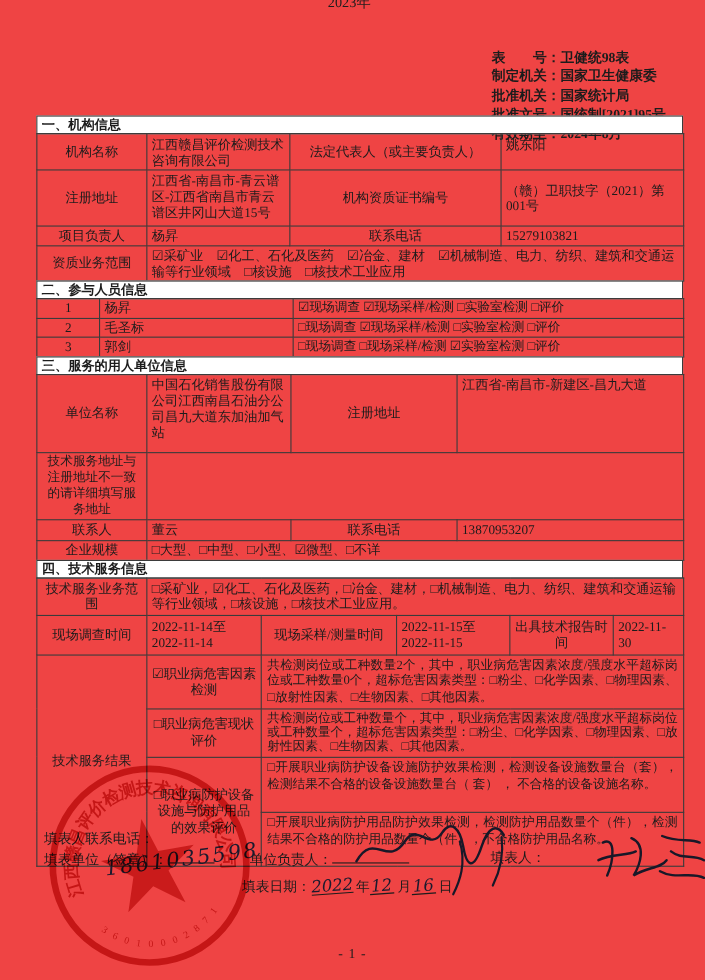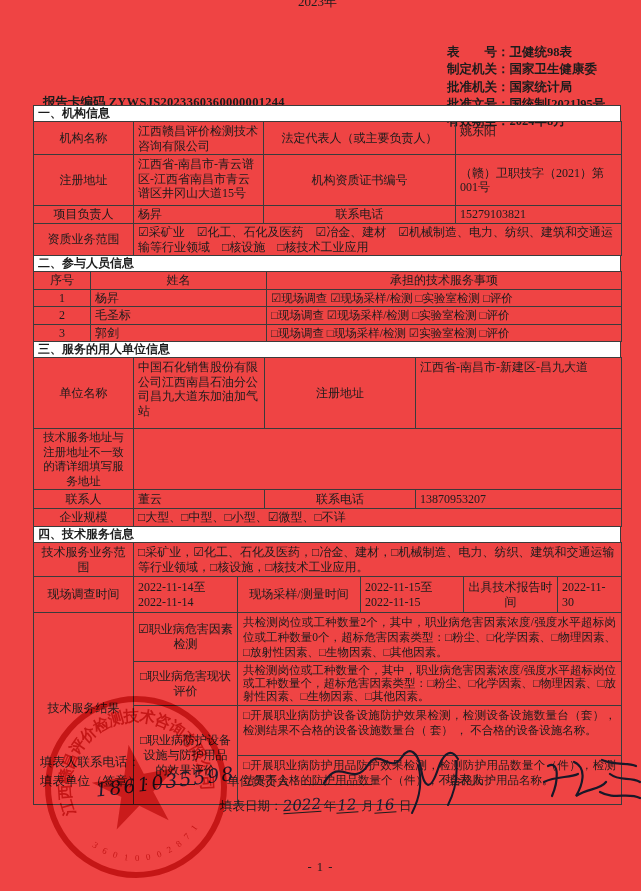--- a/index.html
+++ b/index.html
@@ -58,24 +58,20 @@
   <div class="partial-title">2023年</div>
 
   <div class="meta-block">
     <div class="meta-row"><span>表　　号：</span><span>卫健统98表</span></div>
     <div class="meta-row"><span>制定机关：</span><span>国家卫生健康委</span></div>
     <div class="meta-row"><span>批准机关：</span><span>国家统计局</span></div>
     <div class="meta-row"><span>批准文号：</span><span>国统制[2021]95号</span></div>
     <div class="meta-row"><span>有效期至：</span><span>2024年8月</span></div>
   </div>
 
-  <div class="report-code">
-    <span>报告卡编码</span>
-    <span class="code">ZYWSJS2023360360000001244</span>
-  </div>
 
   <div class="form">
 
     <div class="sec-hd">一、机构信息</div>
 
     <table>
       <colgroup>
           <col style="width:100px">
           <col style="width:130px">
           <col style="width:192px">
@@ -109,25 +105,20 @@
 
     <div class="sec-hd">二、参与人员信息</div>
 
     <table>
       <colgroup>
           <col style="width:57px">
           <col style="width:176px">
           <col style="width:355px">
         </colgroup>
       <tbody>
-          <tr style="height:15px">
-        <td class="lbl">序号</td>
-        <td class="lbl">姓名</td>
-        <td class="lbl">承担的技术服务事项</td>
-      </tr>
       <tr style="height:17px">
         <td class="lbl">1</td>
         <td class="val-mid">杨昇</td>
         <td class="chk small">☑现场调查 ☑现场采样/检测 □实验室检测 □评价</td>
       </tr>
       <tr style="height:17px">
         <td class="lbl">2</td>
         <td class="val-mid">毛圣标</td>
         <td class="chk small">□现场调查 ☑现场采样/检测 □实验室检测 □评价</td>
       </tr>

